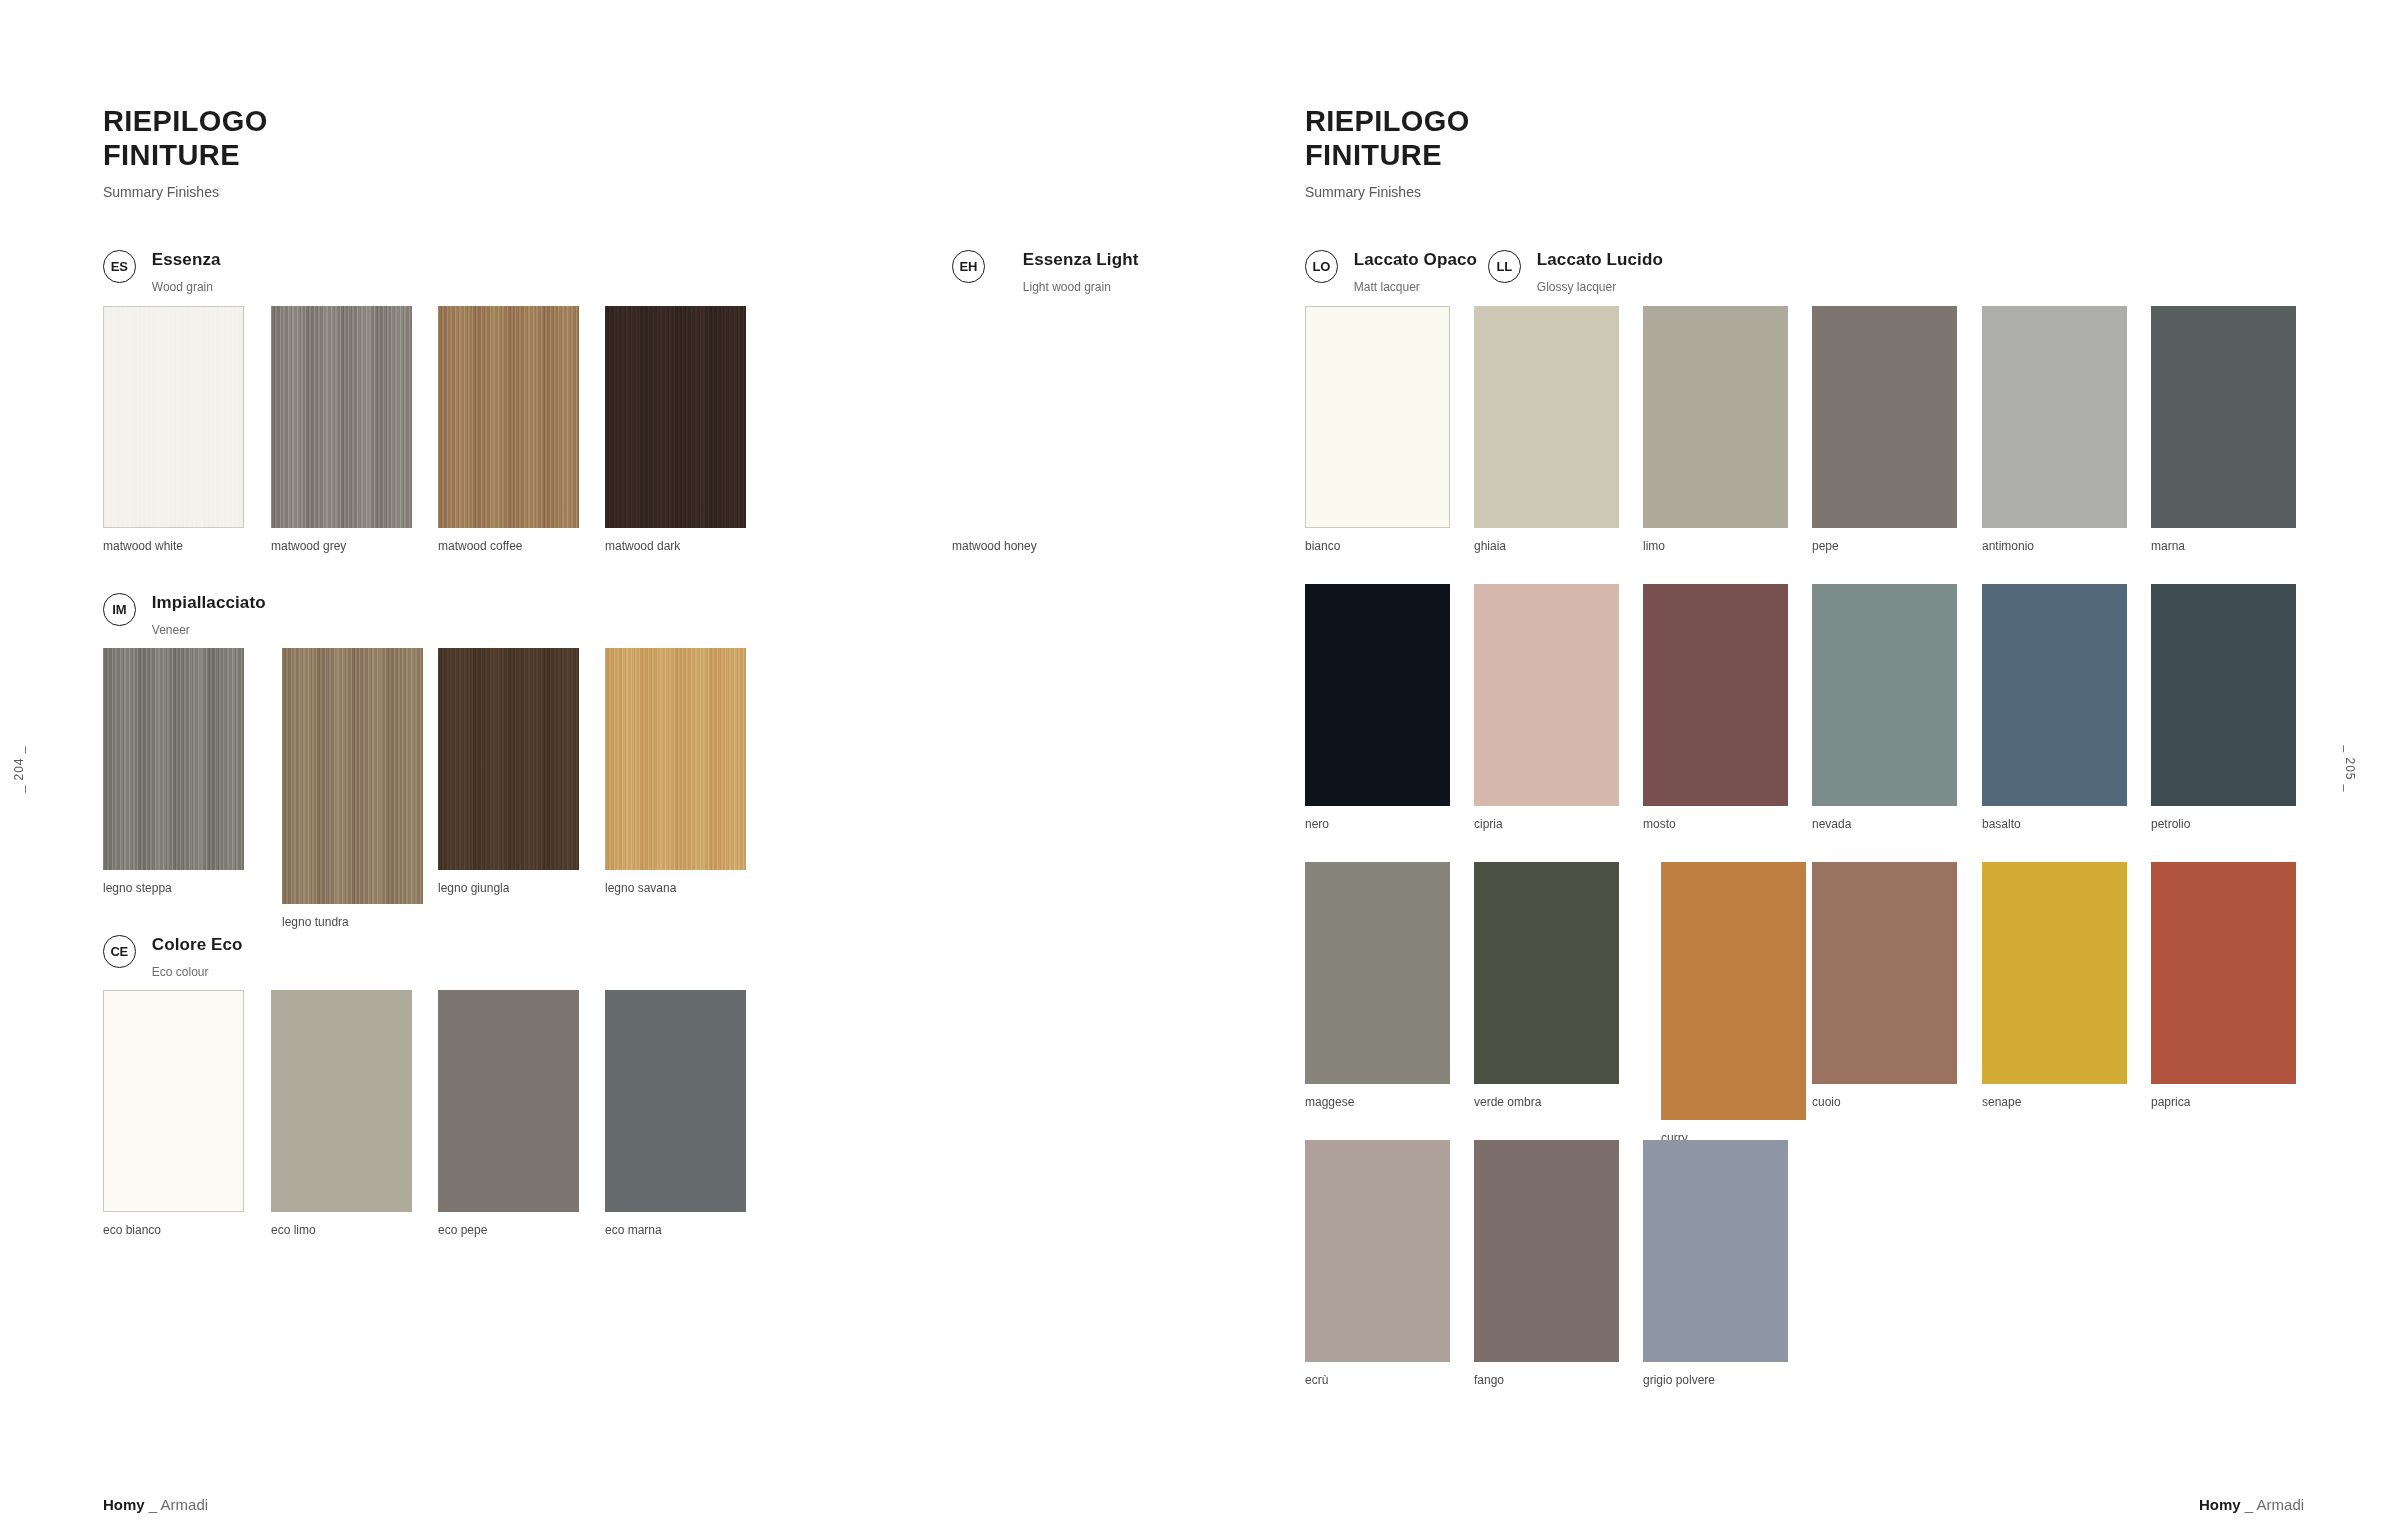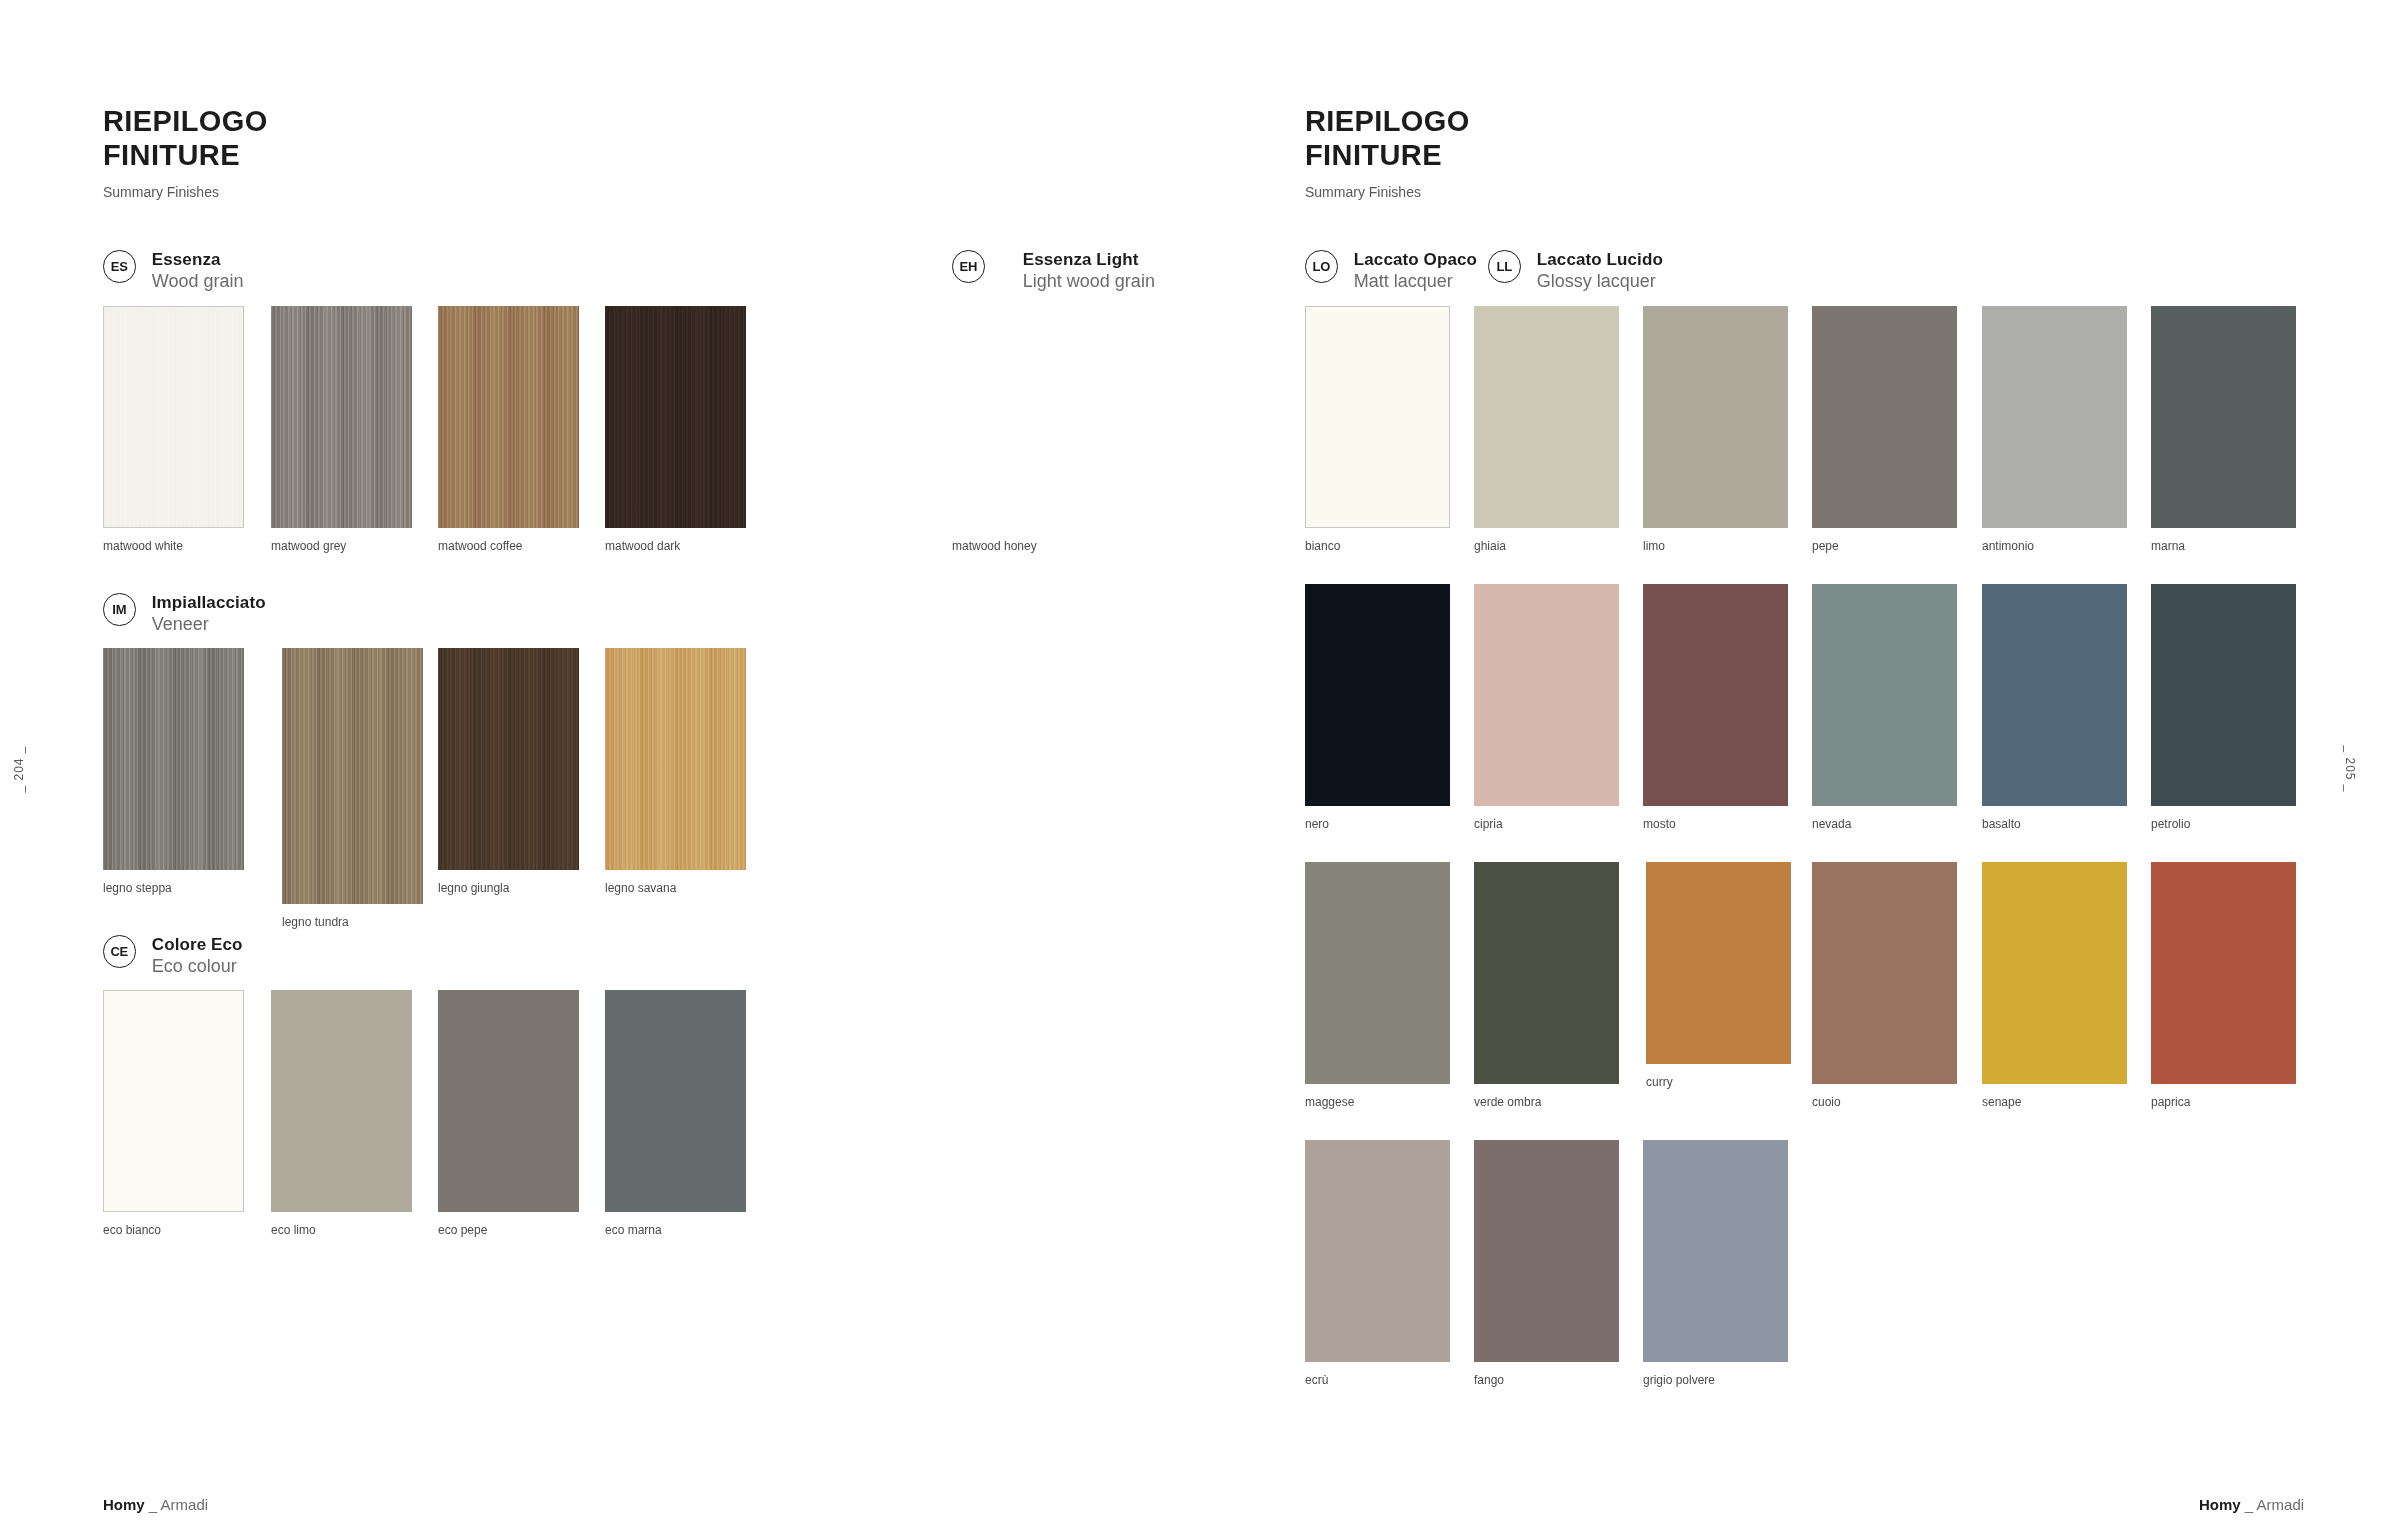--- a/index.html
+++ b/index.html
@@ -28,21 +28,21 @@
   .sec-head { position: absolute; display: flex; align-items: flex-start; }
   .badge {
     width: 32.5px; height: 32.5px; border-radius: 50%;
     border: 1.6px solid #1c1c1c;
     display: flex; align-items: center; justify-content: center;
     font-size: 13px; font-weight: bold; color: #1c1c1c;
     letter-spacing: -0.2px; flex: none; margin-top: 1px;
   }
   .sec-txt { margin-left: 16.3px; padding-top: 1px; }
   .sec-name { font-size: 17px; font-weight: bold; color: #1c1c1c; letter-spacing: 0.1px; }
-  .sec-desc { font-size: 18px; color: #6b6b6d; margin-top: 1px; }
+  .sec-desc { font-size: 12px; color: #6b6b6d; margin-top: 10px; }
 
   
   .sw { position: absolute; }
   .sw-chip { width: 100%; height: 100%; position: relative; }
   .sw-chip.bordered { box-shadow: inset 0 0 0 1px #c9c9c4; }
   .sw-label {
     position: absolute; left: 0; top: 100%; margin-top: 10.5px;
     font-size: 12px; color: #4a4a4c; white-space: nowrap;
   }
 
@@ -280,21 +280,21 @@
           <div class="sw-label">petrolio</div>
         </div>
         <div class="sw" style="left: 24px; top: 862px; width: 145px; height: 222px;">
           <div class="sw-chip" style="background: rgb(135, 133, 122);"></div>
           <div class="sw-label">maggese</div>
         </div>
         <div class="sw" style="left: 193px; top: 862px; width: 145px; height: 222px;">
           <div class="sw-chip" style="background: rgb(77, 81, 68);"></div>
           <div class="sw-label">verde ombra</div>
         </div>
-        <div class="sw" style="left: 365px; top: 862px; width: 145px; height: 202px; border-radius: 25px;">
+        <div class="sw" style="left: 380px; top: 862px; width: 145px; height: 258px; border-radius: 25px;">
           <div class="sw-chip" style="background: rgb(191, 127, 65);"></div>
           <div class="sw-label">curry</div>
         </div>
         <div class="sw" style="left: 531px; top: 862px; width: 145px; height: 222px;">
           <div class="sw-chip" style="background: rgb(154, 114, 96);"></div>
           <div class="sw-label">cuoio</div>
         </div>
         <div class="sw" style="left: 701px; top: 862px; width: 145px; height: 222px;">
           <div class="sw-chip" style="background: rgb(210, 171, 52);"></div>
           <div class="sw-label">senape</div>

